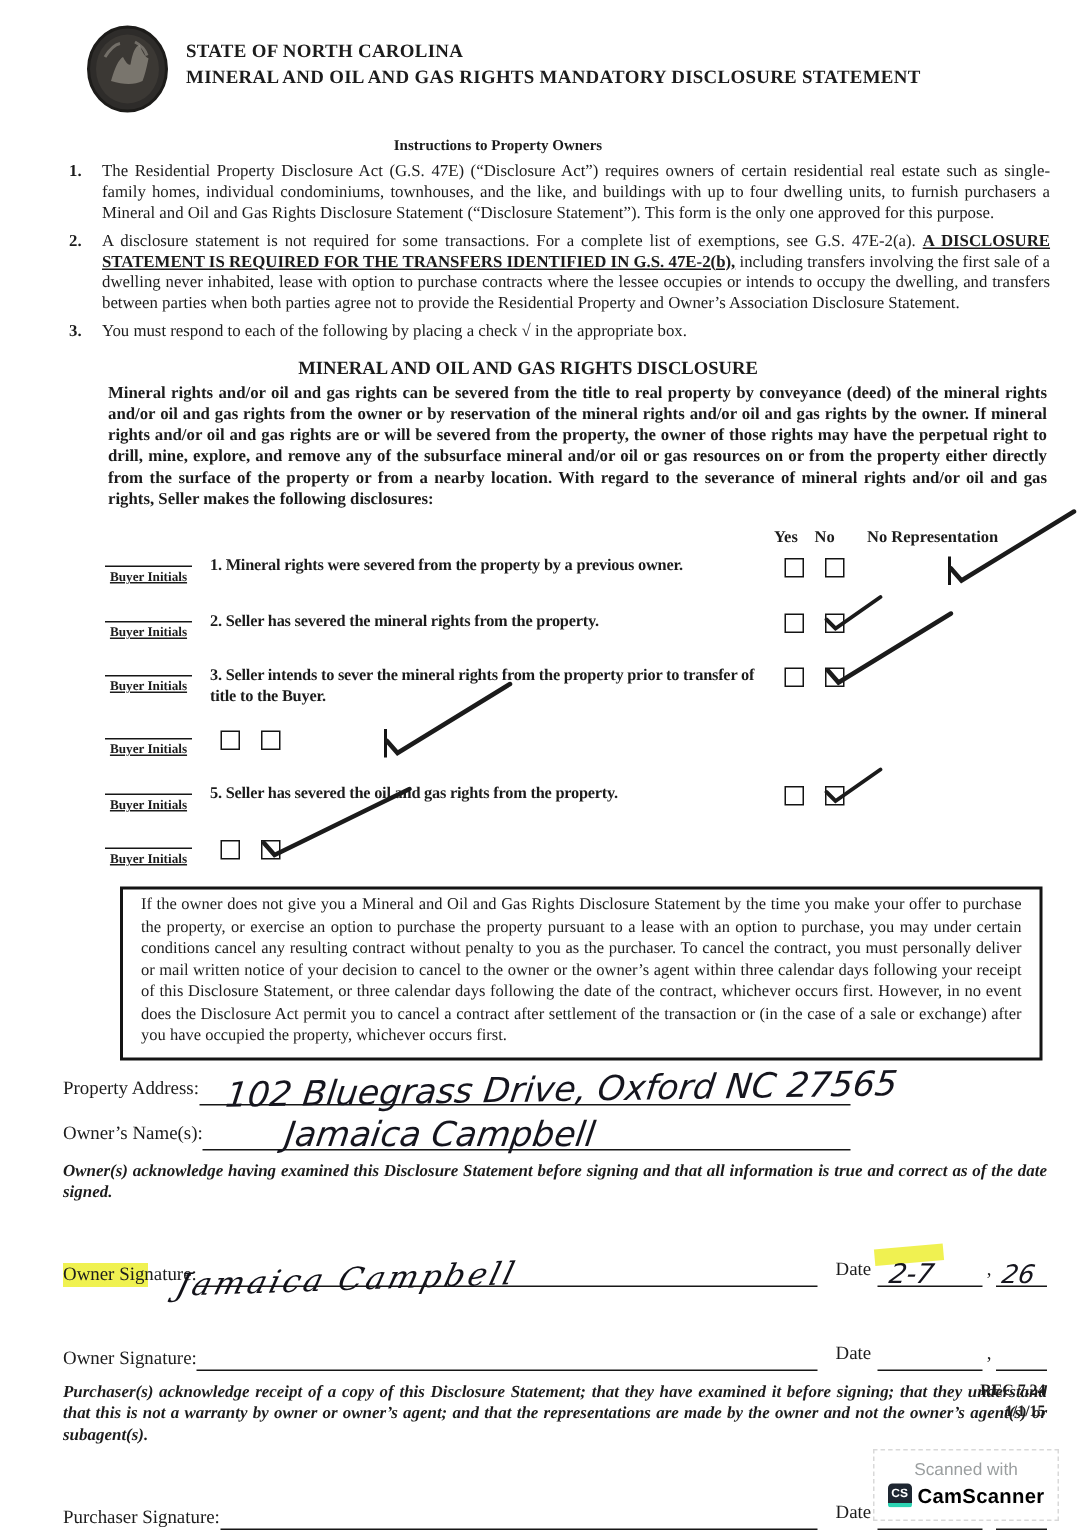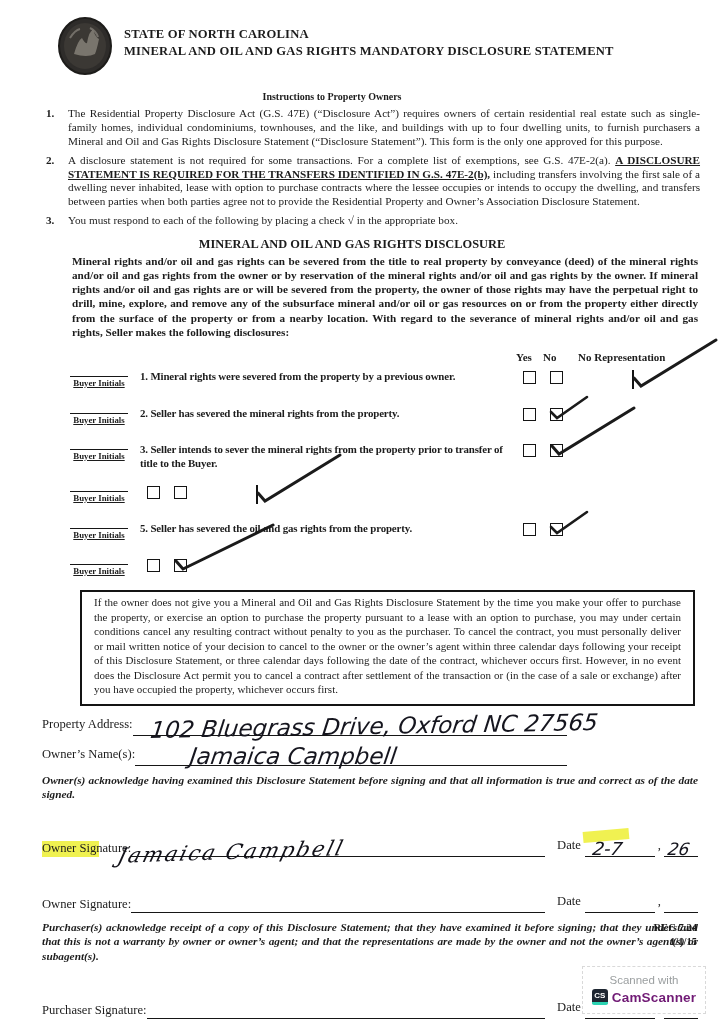--- a/index.html
+++ b/index.html
@@ -67,21 +67,21 @@
   .hand-date{position:absolute;left:8px;bottom:-3px;font-size:18px;transform:skewX(-10deg);}
   .hand-year{position:absolute;left:4px;bottom:-3px;font-size:17px;transform:skewX(-10deg);}
   
   .formnum{position:absolute;right:27px;top:921px;text-align:right;font-weight:bold;font-size:10.6px;line-height:1.35;}
   .cs-badge{position:absolute;right:18px;top:966px;width:110px;border:1px dashed #d9d9d9;background:#fff;
             padding:7px 6px 8px;text-align:center;}
   .cs-scanned{font-family:"Liberation Sans",sans-serif;font-size:11.5px;color:#9b9fa0;}
   .cs-row{display:flex;align-items:center;justify-content:center;gap:4px;margin-top:3px;}
   .cs-logo{width:16px;height:13px;border-radius:3px 3px 2px 2px;background:#1e2631;border-bottom:3px solid #2bd3b2;
            color:#fff;font:bold 8px/13px "Liberation Sans",sans-serif;text-align:center;}
-  .cs-brand{font:bold 13.5px "Liberation Sans",sans-serif;color:#701a75;letter-spacing:.2px;}
+  .cs-brand{font:bold 13.5px "Liberation Sans",sans-serif;color:#000000;letter-spacing:.2px;}
 </style>
 </head>
 <body>
 
 <div class="page">
 
   <div class="header">
     <div class="seal">
       <svg width="58" height="62" viewBox="0 0 58 62">
         <ellipse cx="29" cy="30" rx="26" ry="28" fill="#2e2c2a"></ellipse>

